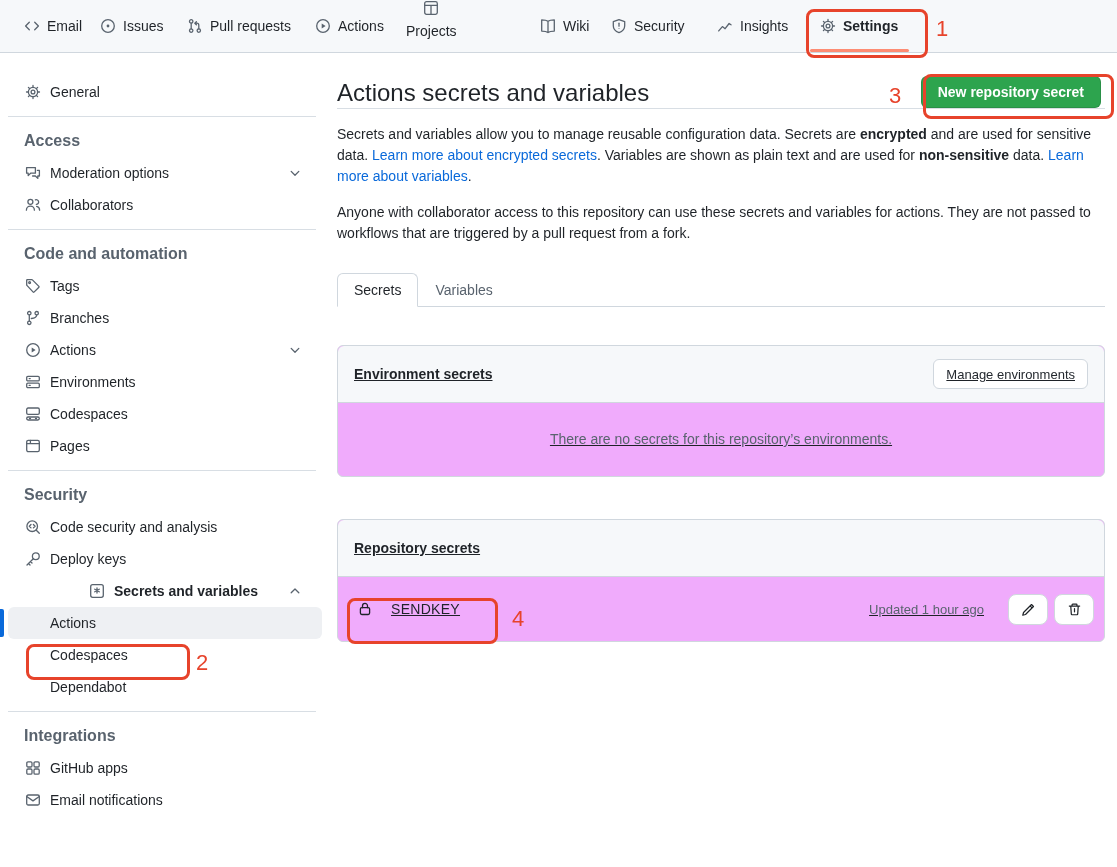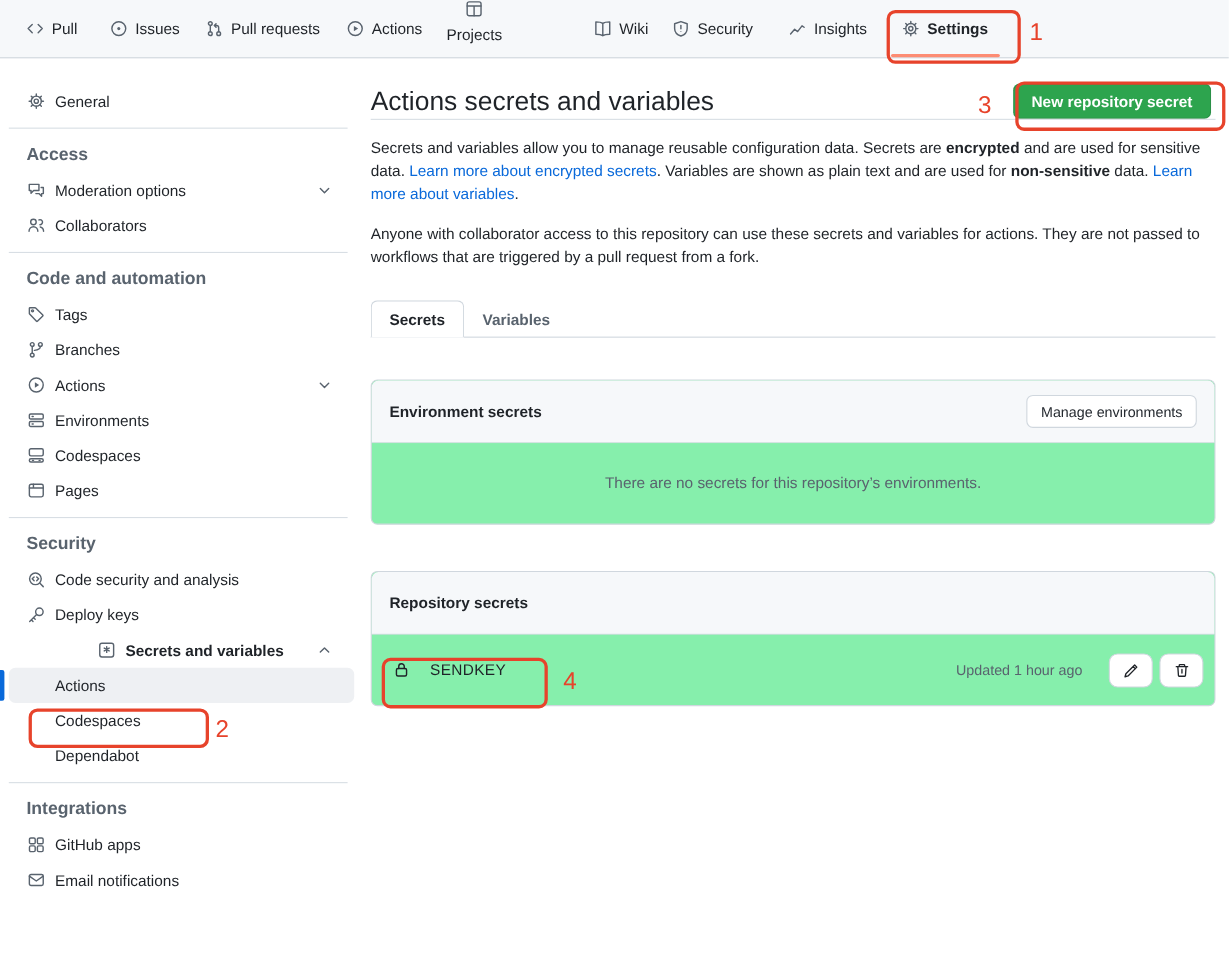--- a/index.html
+++ b/index.html
@@ -37,26 +37,26 @@
   .main-header{position:relative;padding-top:25px;border-bottom:1px solid #d8dee4;}
   .page-title{margin:0;font-size:24px;line-height:30px;font-weight:500;}
   .btn-primary{position:absolute;right:4px;top:23px;height:32px;box-sizing:border-box;
     background:#2da44e;color:#fff;font-weight:700;font-size:14px;font-family:inherit;
     border:1px solid rgba(27,31,36,.15);border-radius:6px;padding:0 16px;
     display:flex;align-items:center;cursor:pointer;}
   .intro p{margin:15px 0 0;font-size:14px;line-height:21px;}
   .intro a{color:#0969da;text-decoration:none;cursor:pointer;}
   .intro b{font-weight:700;}
   
-  .tabnav{margin-top:29px;border-bottom:1px solid #d0d7de;display:flex;font-weight:bold;}
+  .tabnav{margin-top:29px;border-bottom:1px solid #d0d7de;display:flex;}
   .tab{padding:8px 16px;font-size:14px;color:#59636e;cursor:pointer;
     border:1px solid transparent;margin-bottom:-1px;border-radius:6px 6px 0 0;}
   .tab.active{background:#fff;border-color:#d0d7de;border-bottom-color:#fff;color:#1f2328;}
   
-  .card{border:1px solid #d0d7de;border-radius:6px;background:#86efac;}
+  .card{border:1px solid #d0d7de;border-radius:6px;background:#f0abfc;text-decoration:underline;}
   .card.env{margin-top:38px;}
   .card.repo{margin-top:42px;}
   .card-header{background:#f6f8fa;border-bottom:1px solid #d0d7de;border-radius:6px 6px 0 0;
     padding:13px 16px;display:flex;align-items:center;justify-content:space-between;
     font-size:14px;font-weight:700;box-sizing:border-box;}
   .card-header.plain{padding:20px 16px;}
   .btn-secondary{height:30px;background:#fff;border:1px solid #d0d7de;border-radius:6px;
     padding:0 12px;font-size:13px;font-weight:500;color:#24292f;font-family:inherit;
     display:flex;align-items:center;cursor:pointer;}
   .card-empty{padding:26px 16px;text-align:center;color:#59636e;font-size:14px;line-height:21px;}
@@ -78,21 +78,21 @@
 <body>
 
 <nav class="topnav">
   <div class="nav-underline" style="background: rgb(253, 140, 115);"></div>
 <div class="nav-item" style="left: 24px;">
       <span class="oct">
         <svg viewBox="0 0 16 16" fill="none" stroke="currentColor" stroke-width="1.3" stroke-linecap="round" stroke-linejoin="round">
           <path d="M5.3 4.3 1.6 8l3.7 3.7M10.7 4.3 14.4 8l-3.7 3.7"></path>
         </svg>
       </span>
-      <span>Pull</span>
+      <span>Email</span>
     </div>
     <div class="nav-item" style="left: 100px;">
       <span class="oct">
         <svg viewBox="0 0 16 16" fill="none" stroke="currentColor" stroke-width="1.3" stroke-linecap="round" stroke-linejoin="round">
           <circle cx="8" cy="8" r="6.3"></circle>
           <circle cx="8" cy="8" r="1.4" fill="currentColor" stroke="none"></circle>
         </svg>
       </span>
       <span>Issues</span>
     </div>

